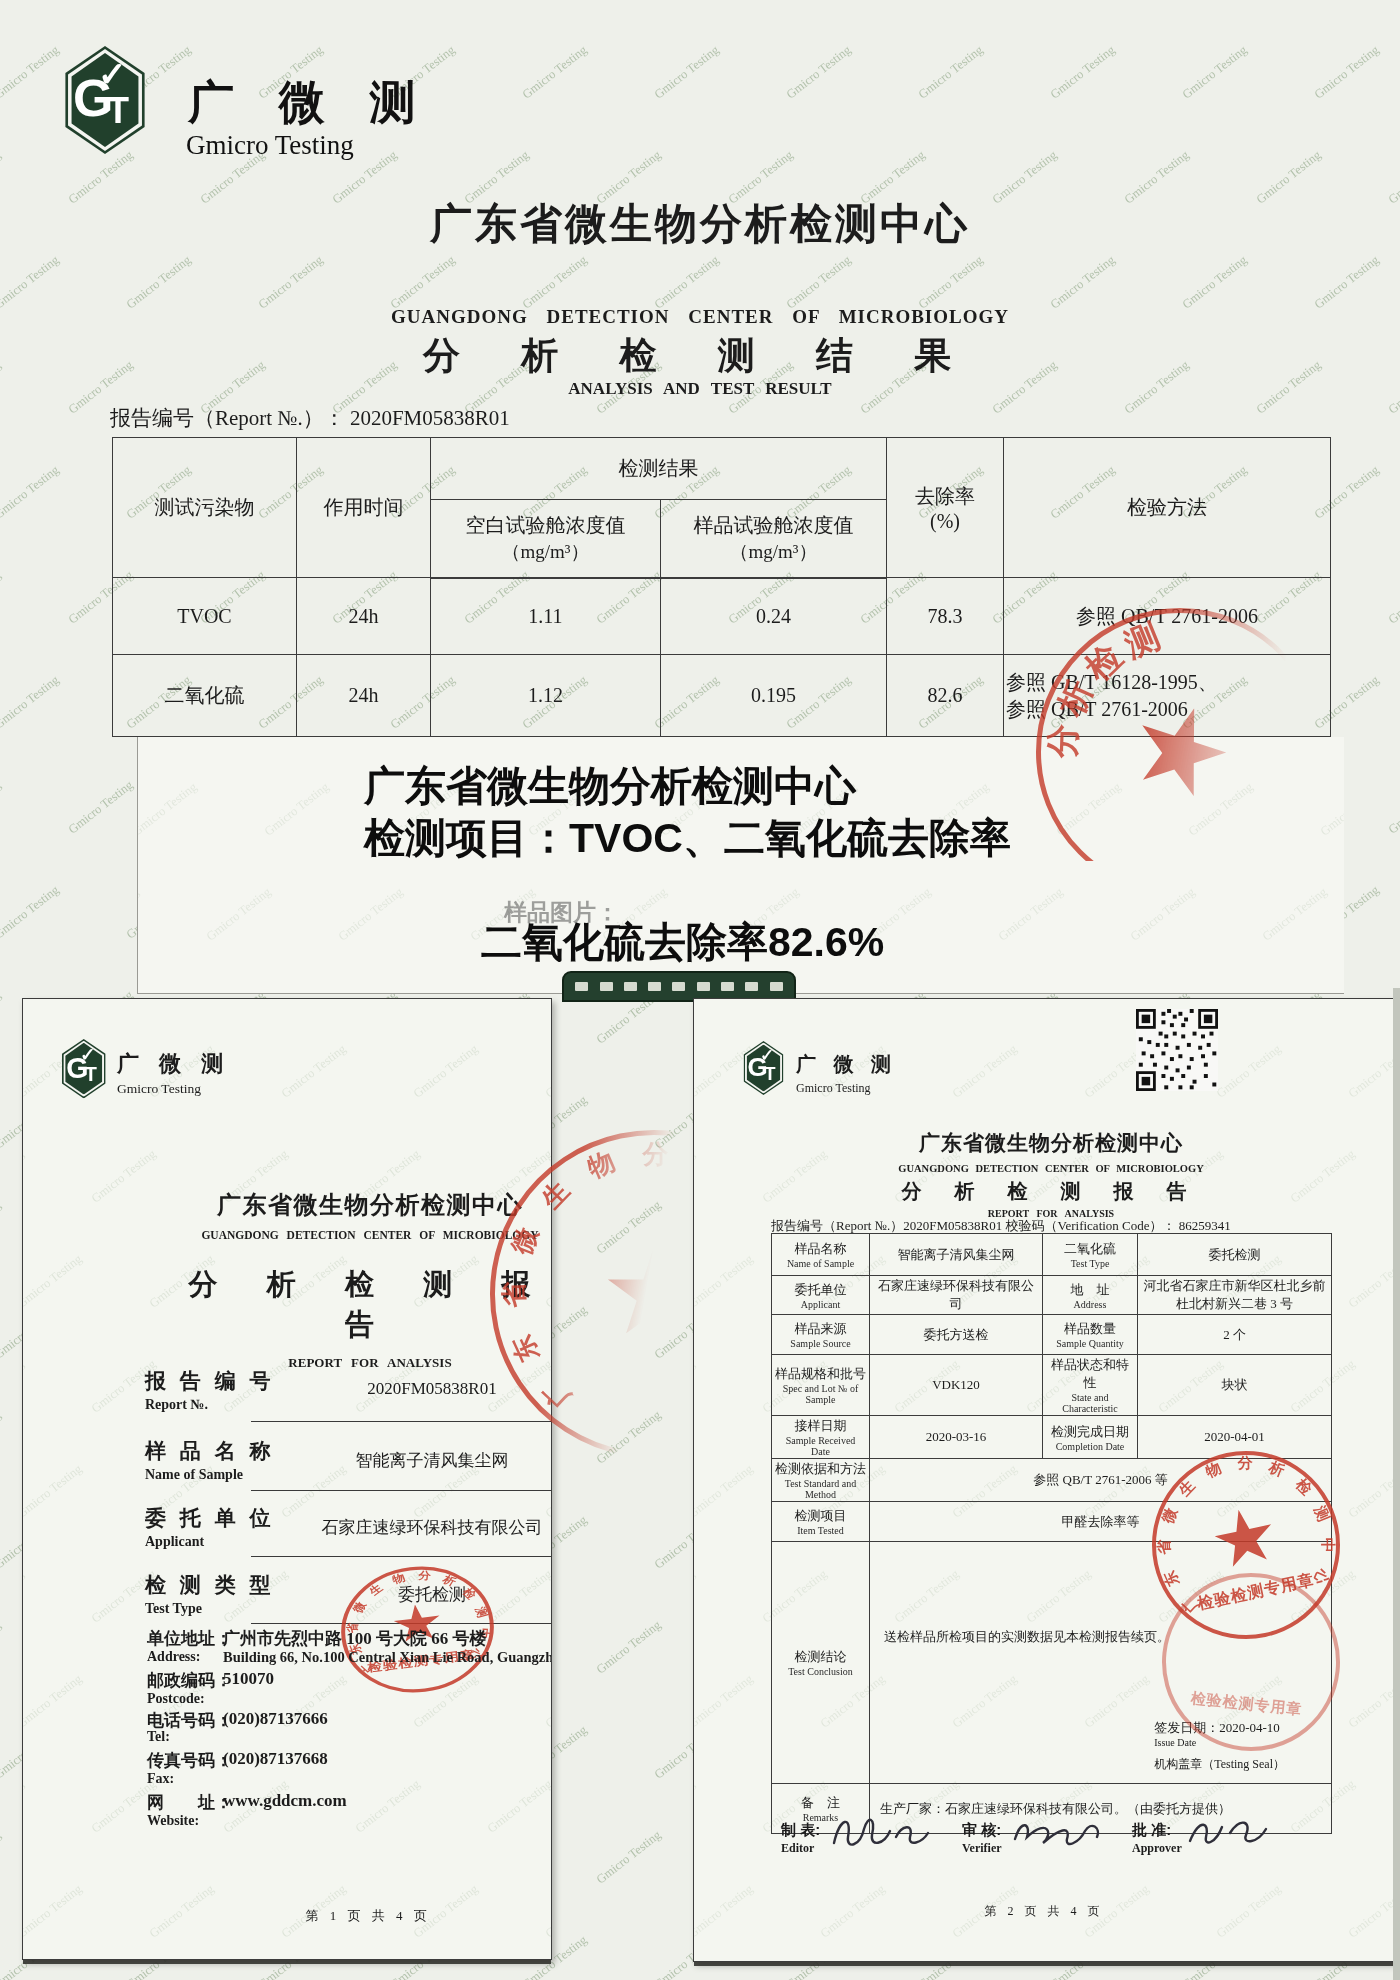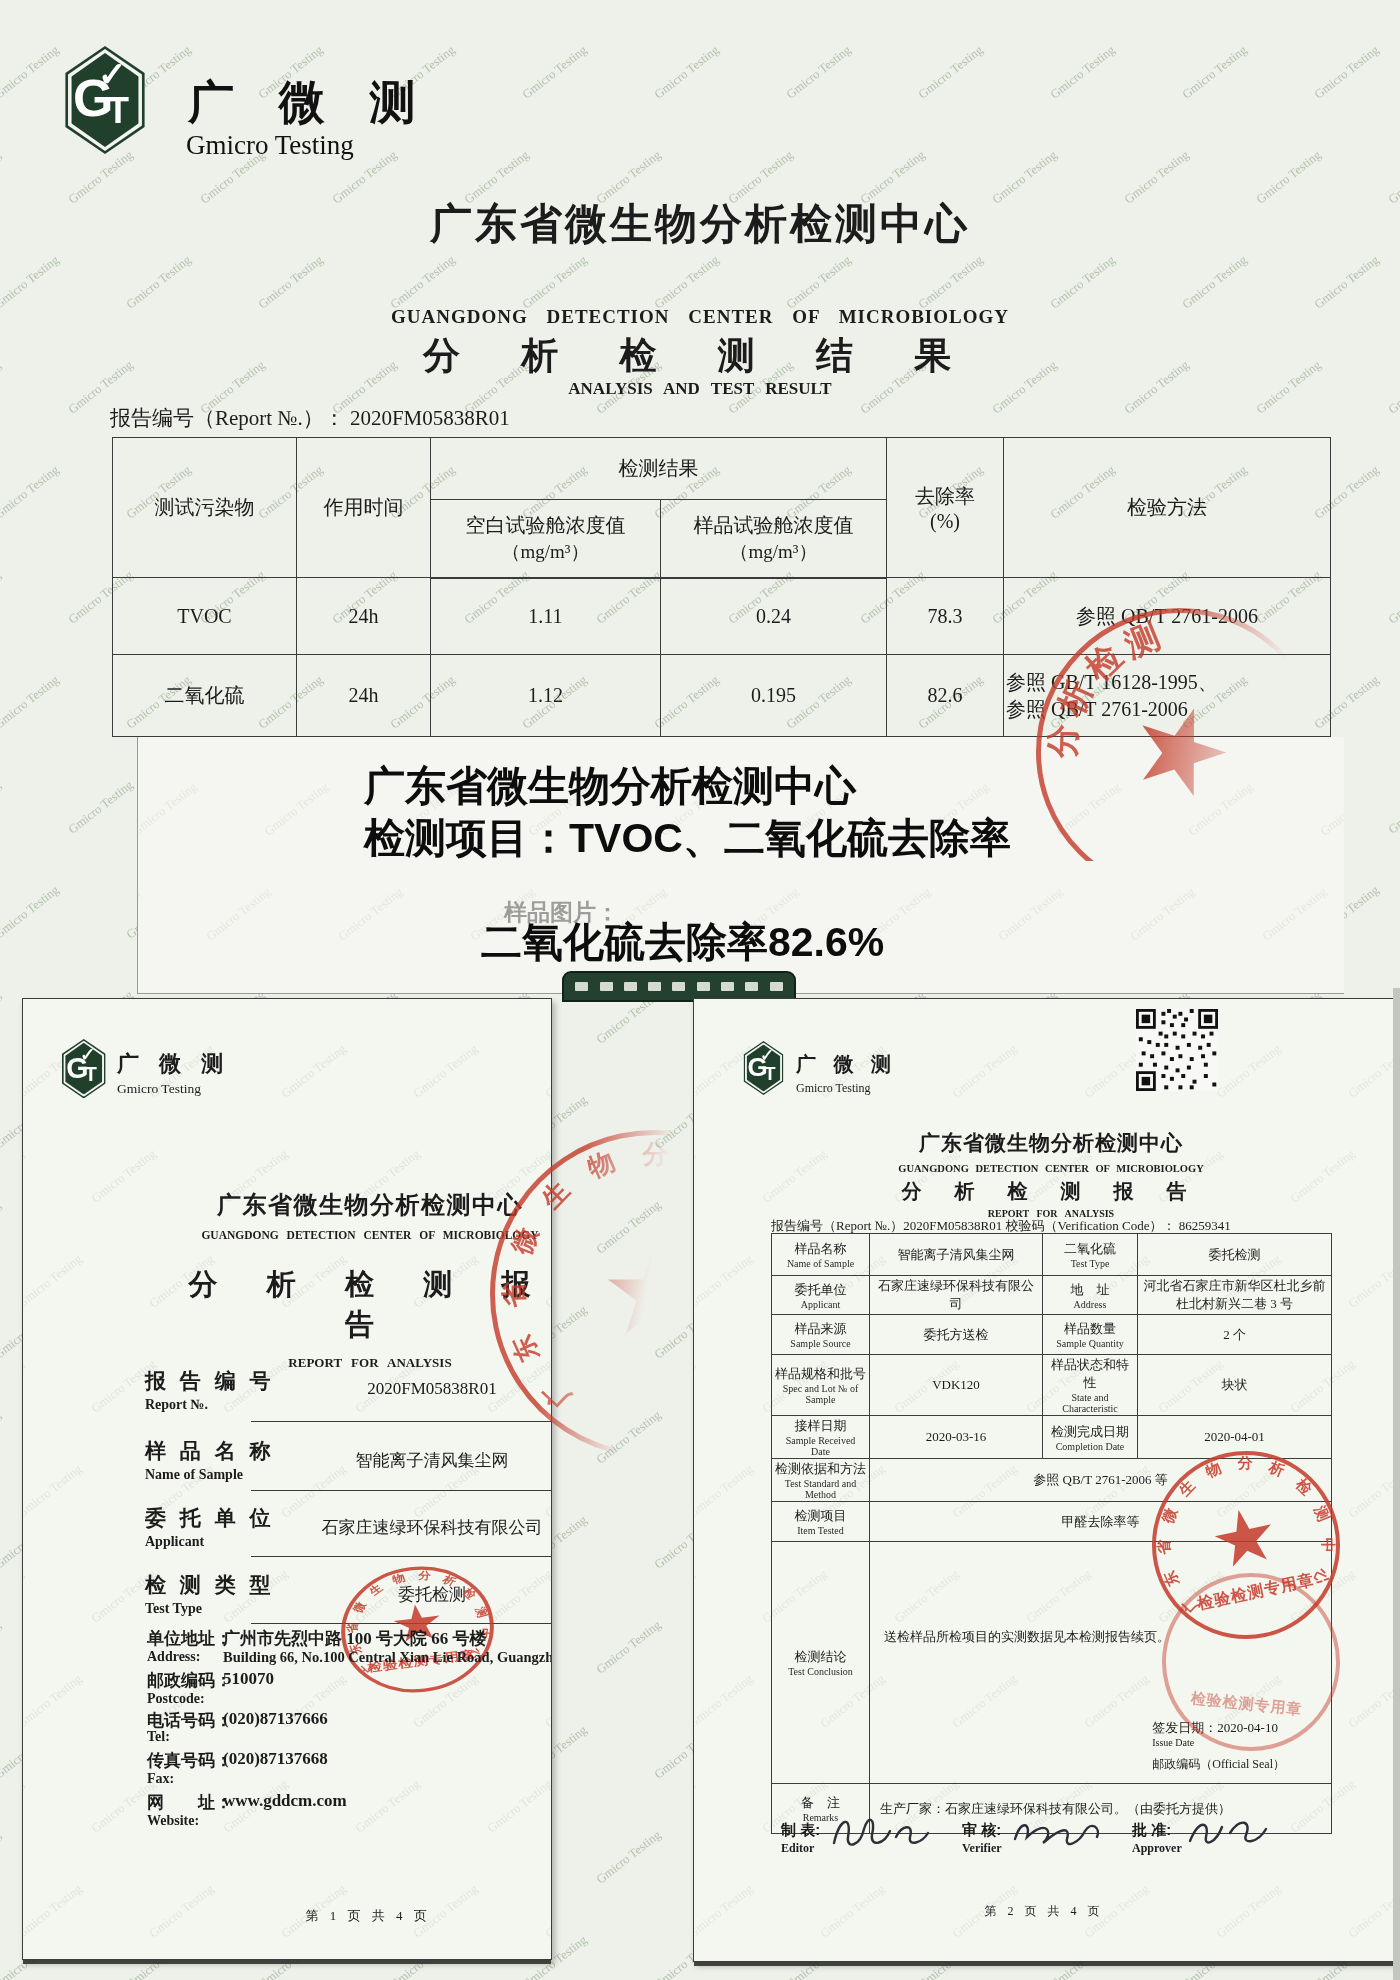--- a/index.html
+++ b/index.html
@@ -813,21 +813,21 @@
       <tr style="height:242px">
         <td>
               <span class="lblc">检测结论</span>
               <span class="lble">Test Conclusion</span>
             </td>
         <td colspan="3" style="position:relative;text-align:left;vertical-align:top;padding:8px;">
           <div style="margin-top:78px;margin-left:6px;">送检样品所检项目的实测数据见本检测报告续页。</div>
           <div class="abs" style="right:46px;bottom:10px;text-align:left;">
             <div style="font-size:13px;">签发日期：2020-04-10</div>
             <div style="font-size:10px;">Issue Date</div>
-            <div style="font-size:12px;margin-top:8px;">邮政编码（Official Seal）</div>
+            <div style="font-size:12px;margin-top:8px;">机构盖章（Testing Seal）</div>
           </div>
         </td>
       </tr>
       <tr style="height:50px">
         <td>
               <span class="lblc">备　注</span>
               <span class="lble">Remarks</span>
             </td>
         <td colspan="3" style="text-align:left;padding-left:10px;">生产厂家：石家庄速绿环保科技有限公司。（由委托方提供）</td>
       </tr>

